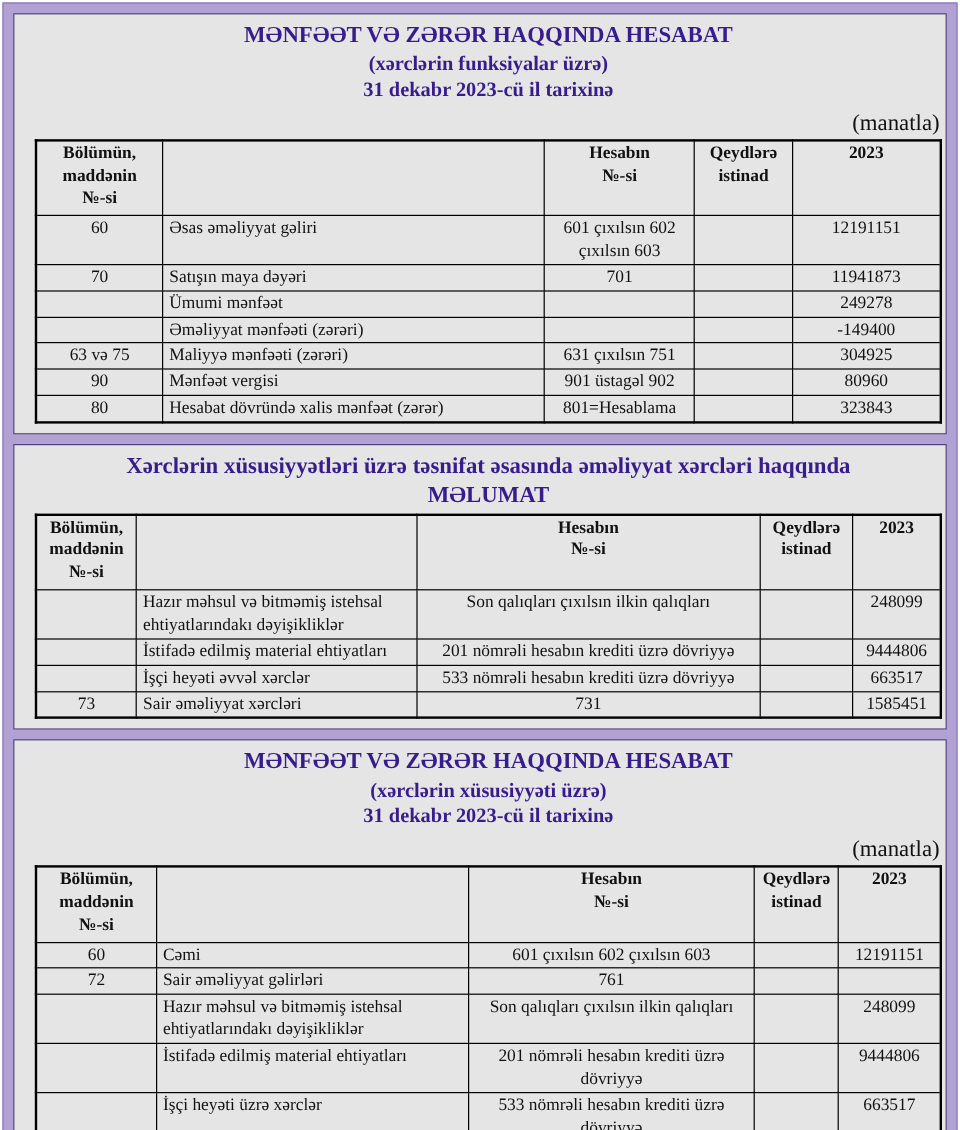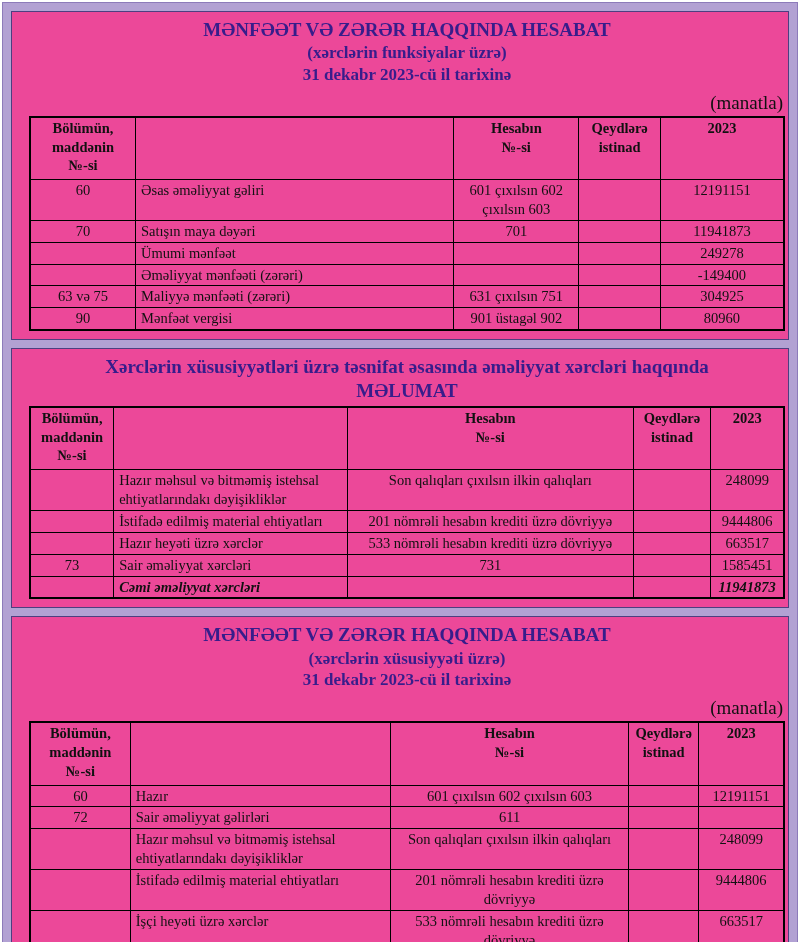--- a/index.html
+++ b/index.html
@@ -14,21 +14,21 @@
     min-height: 938px;
     margin: 2px;
     background: #b2a1d3;
     border: 1px solid #8d7bba;
     padding: 8px;
     display: flex;
     flex-direction: column;
     gap: 8px;
   }
   .panel {
-    background: #ec4899;
+    background: #e5e5e5;
     border: 1px solid #4d3f80;
     padding: 2px 3px 8px 17px;
   }
   .panel:last-child { flex: 1; }
   .titles { text-align: center; padding-top: 4px; }
   .title-line {
     font-weight: bold;
     color: #371d8b;
     line-height: 1.28;
   }
@@ -137,20 +137,27 @@
             <td class="c3"></td>
             <td class="c4">304925</td>
           </tr>
           <tr>
             <td class="c0">90</td>
             <td class="c1">Mənfəət vergisi</td>
             <td class="c2">901 üstagəl 902</td>
             <td class="c3"></td>
             <td class="c4">80960</td>
           </tr>
+          <tr>
+            <td class="c0">80</td>
+            <td class="c1">Hesabat dövründə xalis mənfəət (zərər)</td>
+            <td class="c2">801=Hesablama</td>
+            <td class="c3"></td>
+            <td class="c4">323843</td>
+          </tr>
         </tbody>
     </table>
   </section>
 
   <section class="panel">
     <div class="titles">
         <div class="title-line lg">Xərclərin xüsusiyyətləri üzrə təsnifat əsasında əməliyyat xərcləri haqqında</div>
         <div class="title-line lg">MƏLUMAT</div>
       </div>
 
@@ -185,38 +192,31 @@
           </tr>
           <tr>
             <td class="c0"></td>
             <td class="c1">İstifadə edilmiş material ehtiyatları</td>
             <td class="c2">201 nömrəli hesabın krediti üzrə dövriyyə</td>
             <td class="c3"></td>
             <td class="c4">9444806</td>
           </tr>
           <tr>
             <td class="c0"></td>
-            <td class="c1">Hazır heyəti üzrə xərclər</td>
+            <td class="c1">İşçi heyəti əvvəl xərclər</td>
             <td class="c2">533 nömrəli hesabın krediti üzrə dövriyyə</td>
             <td class="c3"></td>
             <td class="c4">663517</td>
           </tr>
           <tr>
             <td class="c0">73</td>
             <td class="c1">Sair əməliyyat xərcləri</td>
             <td class="c2">731</td>
             <td class="c3"></td>
             <td class="c4">1585451</td>
-          </tr>
-          <tr class="total">
-            <td class="c0"></td>
-            <td class="c1">Cəmi əməliyyat xərcləri</td>
-            <td class="c2"></td>
-            <td class="c3"></td>
-            <td class="c4">11941873</td>
           </tr>
         </tbody>
     </table>
   </section>
 
   <section class="panel">
     <div class="titles">
         <div class="title-line lg">MƏNFƏƏT VƏ ZƏRƏR HAQQINDA HESABAT</div>
         <div class="title-line md">(xərclərin xüsusiyyəti üzrə)</div>
         <div class="title-line md">31 dekabr 2023-cü il tarixinə</div>
@@ -239,29 +239,29 @@
             <th>Hesabın
 №-si</th>
             <th>Qeydlərə
 istinad</th>
             <th>2023</th>
           </tr>
         </thead>
       <tbody>
           <tr>
             <td class="c0">60</td>
-            <td class="c1">Hazır</td>
+            <td class="c1">Cəmi</td>
             <td class="c2">601 çıxılsın 602 çıxılsın 603</td>
             <td class="c3"></td>
             <td class="c4">12191151</td>
           </tr>
           <tr>
             <td class="c0">72</td>
             <td class="c1">Sair əməliyyat gəlirləri</td>
-            <td class="c2">611</td>
+            <td class="c2">761</td>
             <td class="c3"></td>
             <td class="c4"></td>
           </tr>
           <tr>
             <td class="c0"></td>
             <td class="c1">Hazır məhsul və bitməmiş istehsal ehtiyatlarındakı dəyişikliklər</td>
             <td class="c2">Son qalıqları çıxılsın ilkin qalıqları</td>
             <td class="c3"></td>
             <td class="c4">248099</td>
           </tr>

